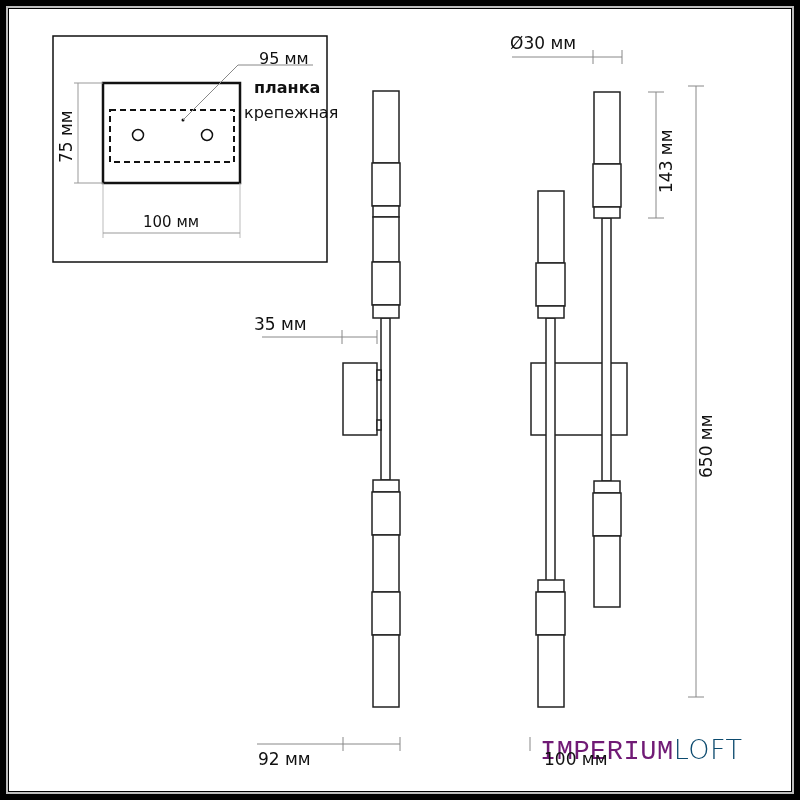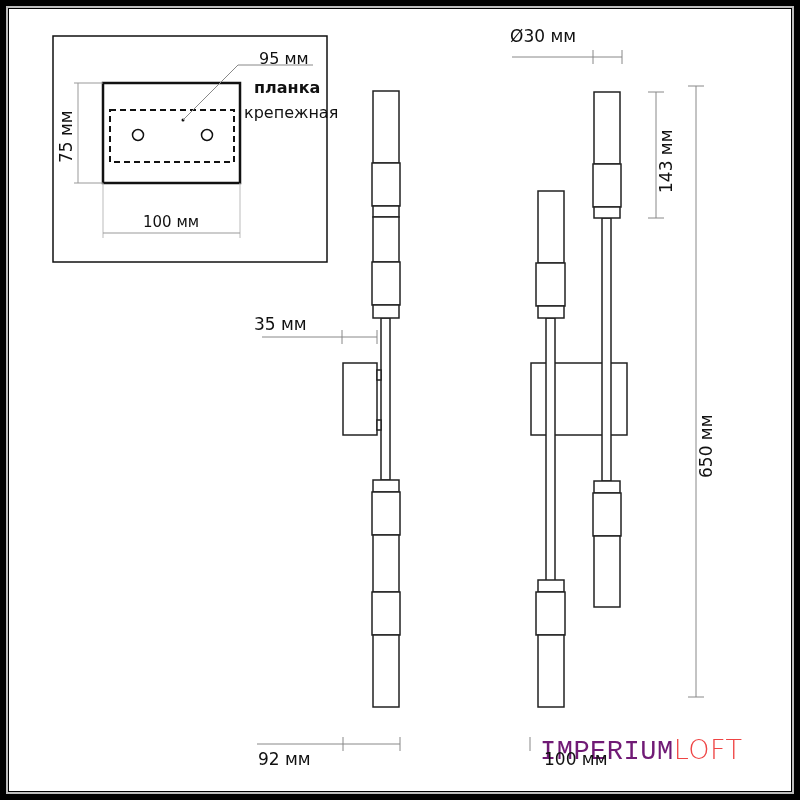--- a/index.html
+++ b/index.html
@@ -7,21 +7,21 @@
   .frame-outer { position: absolute; left: 0; top: 0; width: 800px; height: 800px; box-sizing: border-box; border: 6px solid #000; }
   .frame-gray { position: absolute; left: 6px; top: 6px; width: 788px; height: 788px; box-sizing: border-box; border: 2px solid #bdbdbd; }
   .frame-inner { position: absolute; left: 8px; top: 8px; width: 784px; height: 784px; box-sizing: border-box; border: 1.5px solid #000; }
   svg.drawing { position: absolute; left: 0; top: 0; }
   .lbl { position: absolute; color: #111; white-space: nowrap; line-height: 1; }
   .lbl-lg { font-size: 17px; }
   .lbl-sm { font-size: 16px; }
   .vert { transform-origin: left top; transform: rotate(-90deg); }
   .brand { position: absolute; left: 540px; top: 736px; font-size: 27px; letter-spacing: 0.5px; line-height: 1; white-space: nowrap; font-family: "DejaVu Sans", sans-serif; font-weight: 300; }
   .brand .b1 { color: #701a75; font-family: Liberation Mono, monospace; }
-  .brand .b2 { color: #ef4444; }
+  .brand .b2 { color: #0c4a6e; }
 </style>
 </head>
 <body>
 
 <div class="frame-outer"></div>
 <div class="frame-gray"></div>
 <div class="frame-inner"></div>
 
 <svg class="drawing" width="800" height="800" viewBox="0 0 800 800">
 
@@ -103,18 +103,18 @@
 
 <div class="lbl lbl-sm" style="left:259px; top:51px;">95 мм</div>
 <div class="lbl lbl-sm" style="left:244px; top:69px;margin-top:36px;">крепежная</div>
 <div class="lbl lbl-sm" style="left:254px; top:80px;font-weight:bold;">планка</div>
 <div class="lbl lbl-lg vert" style="left:58px; top:163px;">75 мм</div>
 <div class="lbl lbl-lg" style="left:143px; top:215px; font-size:15px;">100 мм</div>
 
 <div class="lbl lbl-lg" style="left:254px; top:316px;">35 мм</div>
 <div class="lbl lbl-lg" style="left:258px; top:751px;">92 мм</div>
 
-<div class="lbl lbl-lg" style="left:510px; top:28px;">Ø30 мм</div>
+<div class="lbl lbl-lg" style="left:510px; top:35px;">Ø30 мм</div>
 <div class="lbl lbl-lg vert" style="left:658px; top:193px;">143 мм</div>
 <div class="lbl lbl-lg vert" style="left:698px; top:478px;">650 мм</div>
 
 <div class="brand"><span class="b1">IMPERIUM</span><span class="b2">LOFT</span></div>
 <div class="lbl lbl-lg" style="left:544px; top:751px;">100 мм</div>
 
 </body></html>

